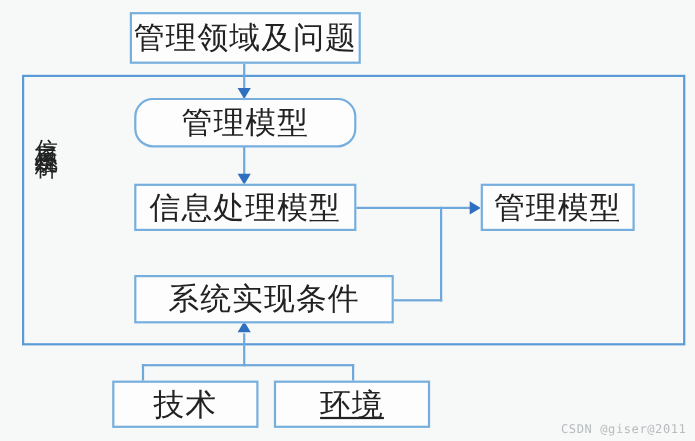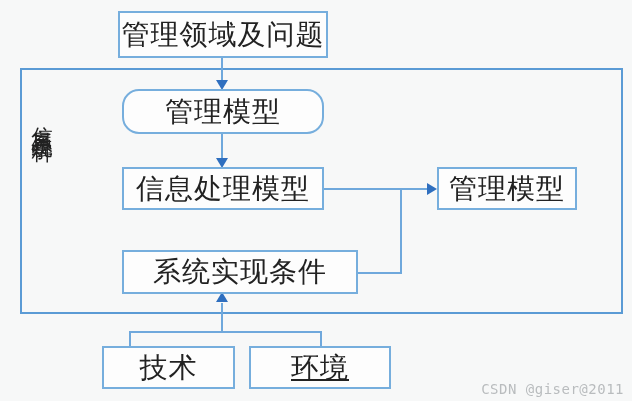--- a/index.html
+++ b/index.html
@@ -68,21 +68,21 @@
   .arrow-right {
     border-top: 6px solid transparent;
     border-bottom: 6px solid transparent;
     border-left: 10px solid #2f6fbf;
   }
   #watermark {
     position: absolute;
     right: 8px;
     bottom: 4px;
     color: #b9bcbe;
-    font-size: 14px;
+    font-size: 11px;
     font-family: "DejaVu Sans Mono", "Liberation Mono", monospace;
     letter-spacing: 0.5px;
     white-space: nowrap;
   }
 </style>
 </head>
 <body>
 
 <div id="canvas">
 

